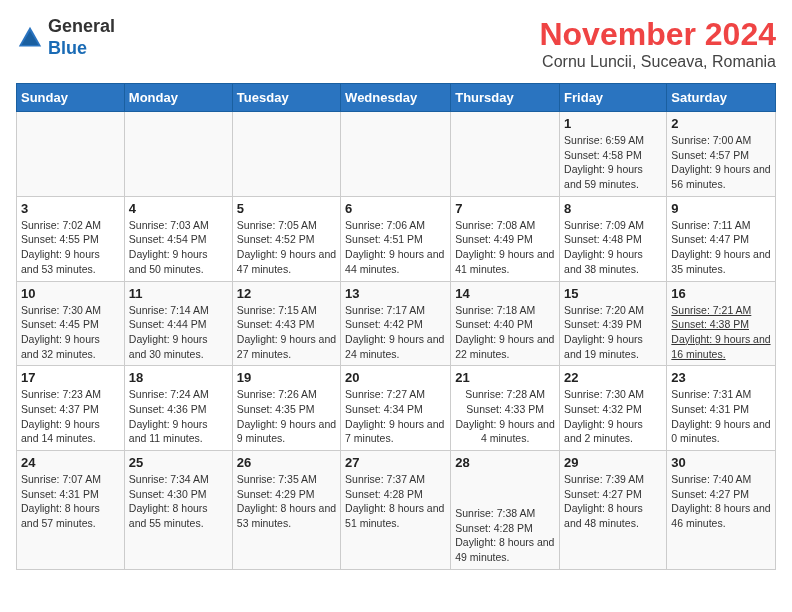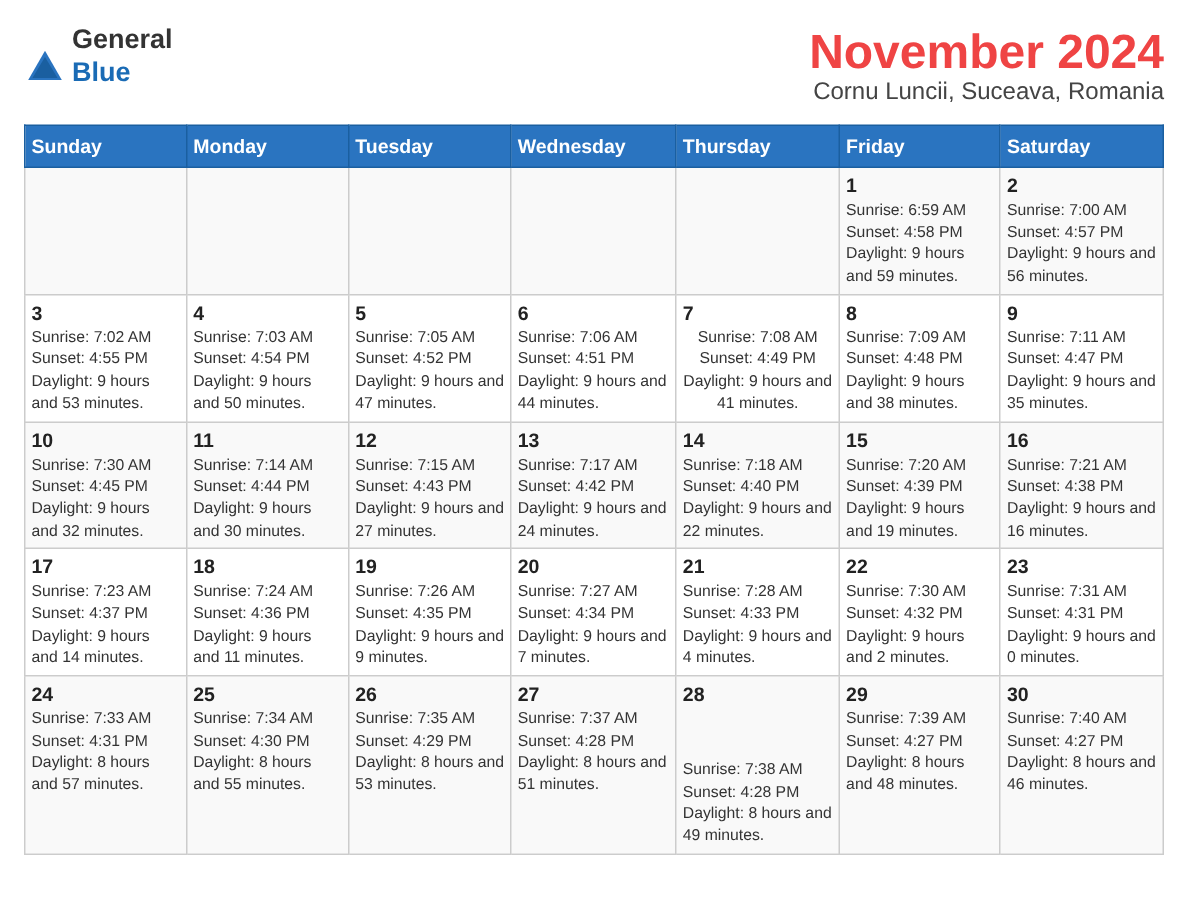--- a/index.html
+++ b/index.html
@@ -11,21 +11,21 @@
       padding: 16px;
     }
     .header-section {
       display: flex;
       justify-content: space-between;
       align-items: flex-start;
       margin-bottom: 12px;
     }
     .logo {
       display: flex;
-      align-items: flex-end;
+      align-items: center;
       gap: 4px;
     }
     .logo-text {
       font-size: 18px;
       font-weight: bold;
       line-height: 1.2;
     }
     .logo-general { color: #333; }
     .logo-blue { color: #1a6bb5; }
     .logo-icon {
@@ -157,21 +157,21 @@
 Daylight: 9 hours and 47 minutes.</div>
         </td>
         <td>
           <span class="day-num">6</span>
           <div class="day-info" style="white-space: pre-line;">Sunrise: 7:06 AM
 Sunset: 4:51 PM
 Daylight: 9 hours and 44 minutes.</div>
         </td>
         <td>
           <span class="day-num">7</span>
-          <div class="day-info" style="white-space: pre-line; text-align: center;">Sunrise: 7:08 AM
+          <div class="day-info" style="white-space: pre-line;">Sunrise: 7:08 AM
 Sunset: 4:49 PM
 Daylight: 9 hours and 41 minutes.</div>
         </td>
         <td>
           <span class="day-num">8</span>
           <div class="day-info" style="white-space: pre-line;">Sunrise: 7:09 AM
 Sunset: 4:48 PM
 Daylight: 9 hours and 38 minutes.</div>
         </td>
         <td>
@@ -213,21 +213,21 @@
 Daylight: 9 hours and 22 minutes.</div>
         </td>
         <td>
           <span class="day-num">15</span>
           <div class="day-info" style="white-space: pre-line;">Sunrise: 7:20 AM
 Sunset: 4:39 PM
 Daylight: 9 hours and 19 minutes.</div>
         </td>
         <td>
           <span class="day-num">16</span>
-          <div class="day-info" style="white-space: pre-line;">Sunrise: 7:21 AM
+          <div class="day-info" style="white-space: pre-line; text-decoration: underline;">Sunrise: 7:21 AM
 Sunset: 4:38 PM
 Daylight: 9 hours and 16 minutes.</div>
         </td>
       </tr>
       <tr>
         <td>
           <span class="day-num">17</span>
           <div class="day-info" style="white-space: pre-line;">Sunrise: 7:23 AM
 Sunset: 4:37 PM
 Daylight: 9 hours and 14 minutes.</div>
@@ -245,41 +245,41 @@
 Daylight: 9 hours and 9 minutes.</div>
         </td>
         <td>
           <span class="day-num">20</span>
           <div class="day-info" style="white-space: pre-line;">Sunrise: 7:27 AM
 Sunset: 4:34 PM
 Daylight: 9 hours and 7 minutes.</div>
         </td>
         <td>
           <span class="day-num">21</span>
-          <div class="day-info" style="white-space: pre-line;">Sunrise: 7:28 AM
+          <div class="day-info" style="white-space: pre-line; text-align: center;">Sunrise: 7:28 AM
 Sunset: 4:33 PM
 Daylight: 9 hours and 4 minutes.</div>
         </td>
         <td>
           <span class="day-num">22</span>
           <div class="day-info" style="white-space: pre-line;">Sunrise: 7:30 AM
 Sunset: 4:32 PM
 Daylight: 9 hours and 2 minutes.</div>
         </td>
         <td>
           <span class="day-num">23</span>
           <div class="day-info" style="white-space: pre-line;">Sunrise: 7:31 AM
 Sunset: 4:31 PM
 Daylight: 9 hours and 0 minutes.</div>
         </td>
       </tr>
       <tr>
         <td>
           <span class="day-num">24</span>
-          <div class="day-info" style="white-space: pre-line;">Sunrise: 7:33 AM
+          <div class="day-info" style="white-space: pre-line;">Sunrise: 7:07 AM
 Sunset: 4:31 PM
 Daylight: 8 hours and 57 minutes.</div>
         </td>
         <td>
           <span class="day-num">25</span>
           <div class="day-info" style="white-space: pre-line;">Sunrise: 7:34 AM
 Sunset: 4:30 PM
 Daylight: 8 hours and 55 minutes.</div>
         </td>
         <td>

